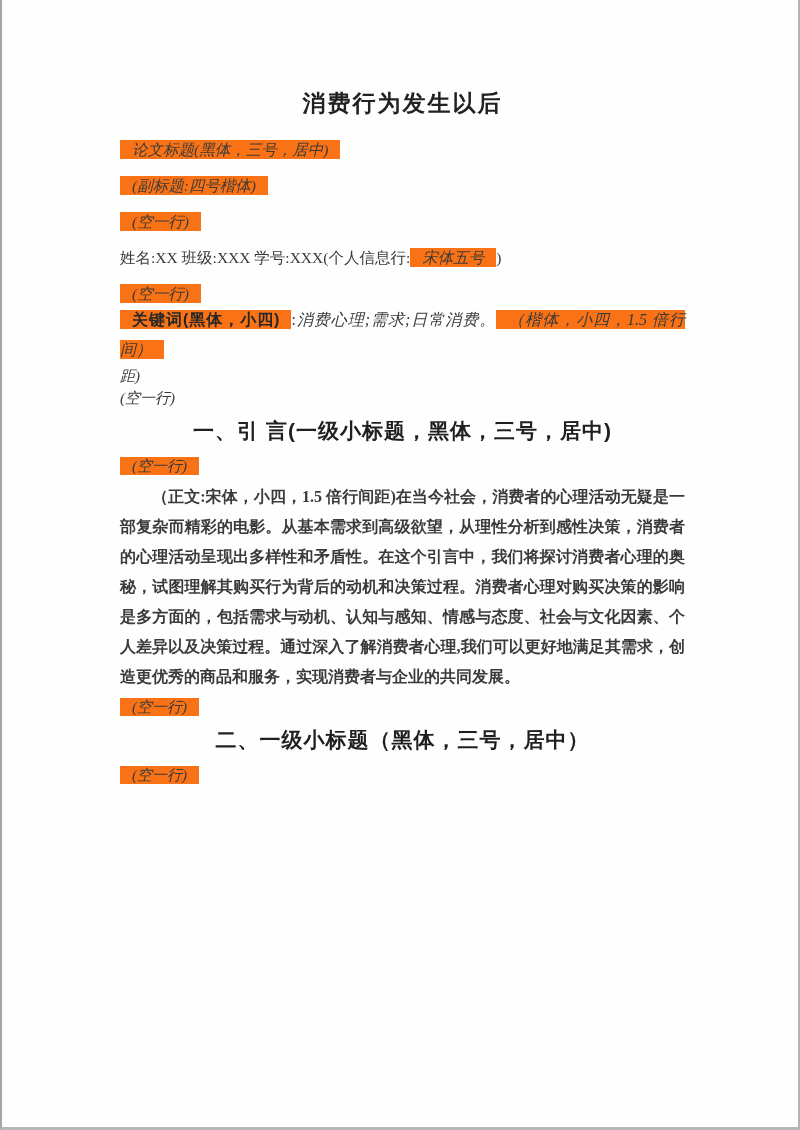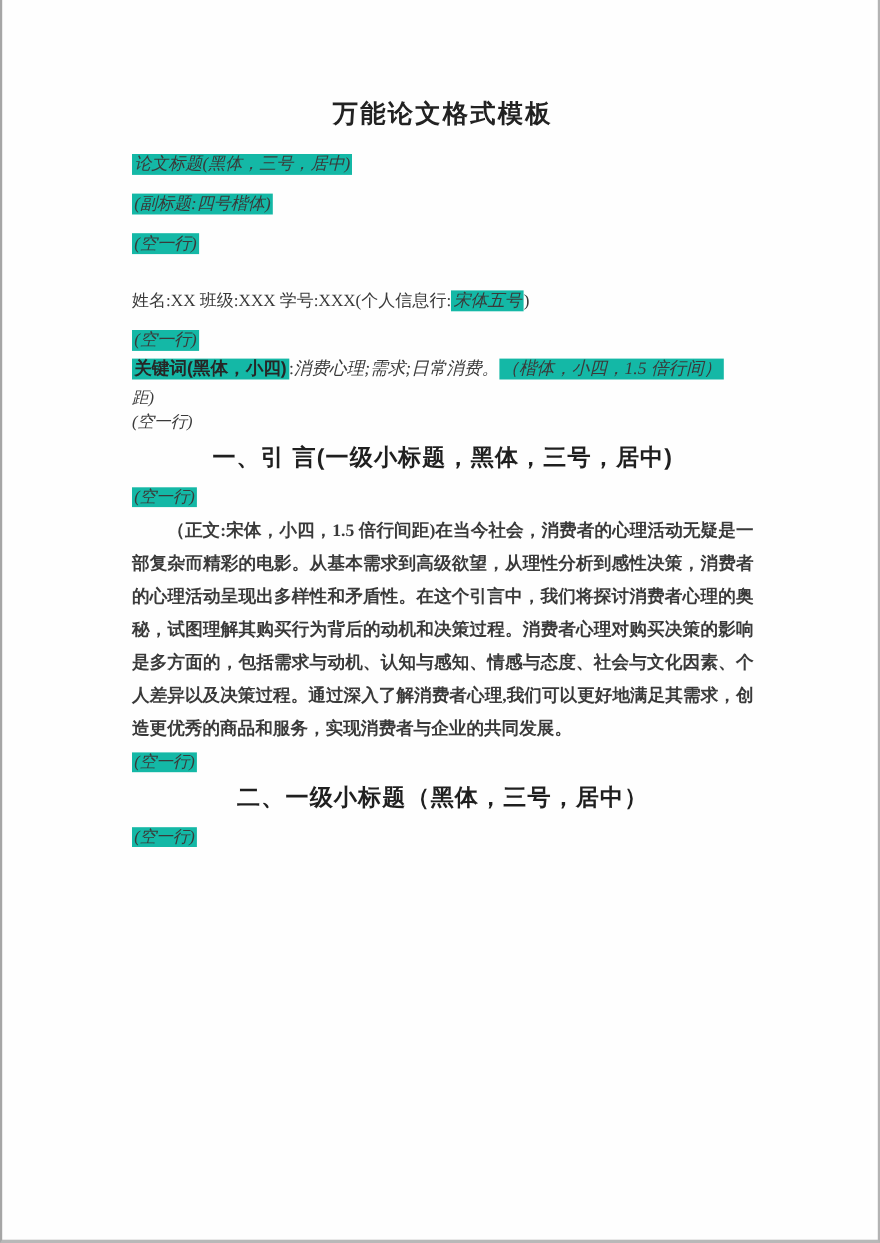--- a/index.html
+++ b/index.html
@@ -20,44 +20,44 @@
     font-family: "Liberation Serif", "DejaVu Serif", serif;
     color: #3a3a3a;
   }
   .content {
     box-sizing: border-box;
     width: 100%;
     height: 100%;
     padding: 88px 113px 0 118px;
   }
   mark {
-    background: #14b8a6;
+    background: #f97316;
     color: inherit;
-    padding: 1px 2px;
+    padding: 1px 12px;
   }
   .doc-title {
     text-align: center;
     font-family: "Liberation Sans", "DejaVu Sans", sans-serif;
     font-weight: bold;
     font-size: 23px;
     line-height: 30px;
     color: #222222;
     letter-spacing: 2px;
   }
   .tpl-line {
     font-size: 15.5px;
     line-height: 22px;
     margin-top: 14px;
     font-style: italic;
   }
   .tpl-line.first { margin-top: 21px; }
   .info-line {
     font-size: 15.5px;
     line-height: 22px;
-    margin-top: 30px;
+    margin-top: 14px;
     font-style: normal;
   }
   .info-line mark { font-style: italic; }
   .para {
     font-size: 16px;
     line-height: 30px;
     margin: 0;
     text-align: justify;
   }
   .abstract-para { margin-top: 11px; }
@@ -93,21 +93,21 @@
   }
   .mt4  { margin-top: 4px; }
   .mt10 { margin-top: 10px; }
 </style>
 </head>
 <body>
 
 <div class="page">
   <div class="content">
 
-    <div class="doc-title">万能论文格式模板</div>
+    <div class="doc-title">消费行为发生以后</div>
 
     <div class="tpl-line first">
       <mark>论文标题(黑体，三号，居中)</mark>
     </div>
 
     <div class="tpl-line">
       <mark>(副标题:四号楷体)</mark>
     </div>
 
     <div class="tpl-line">

